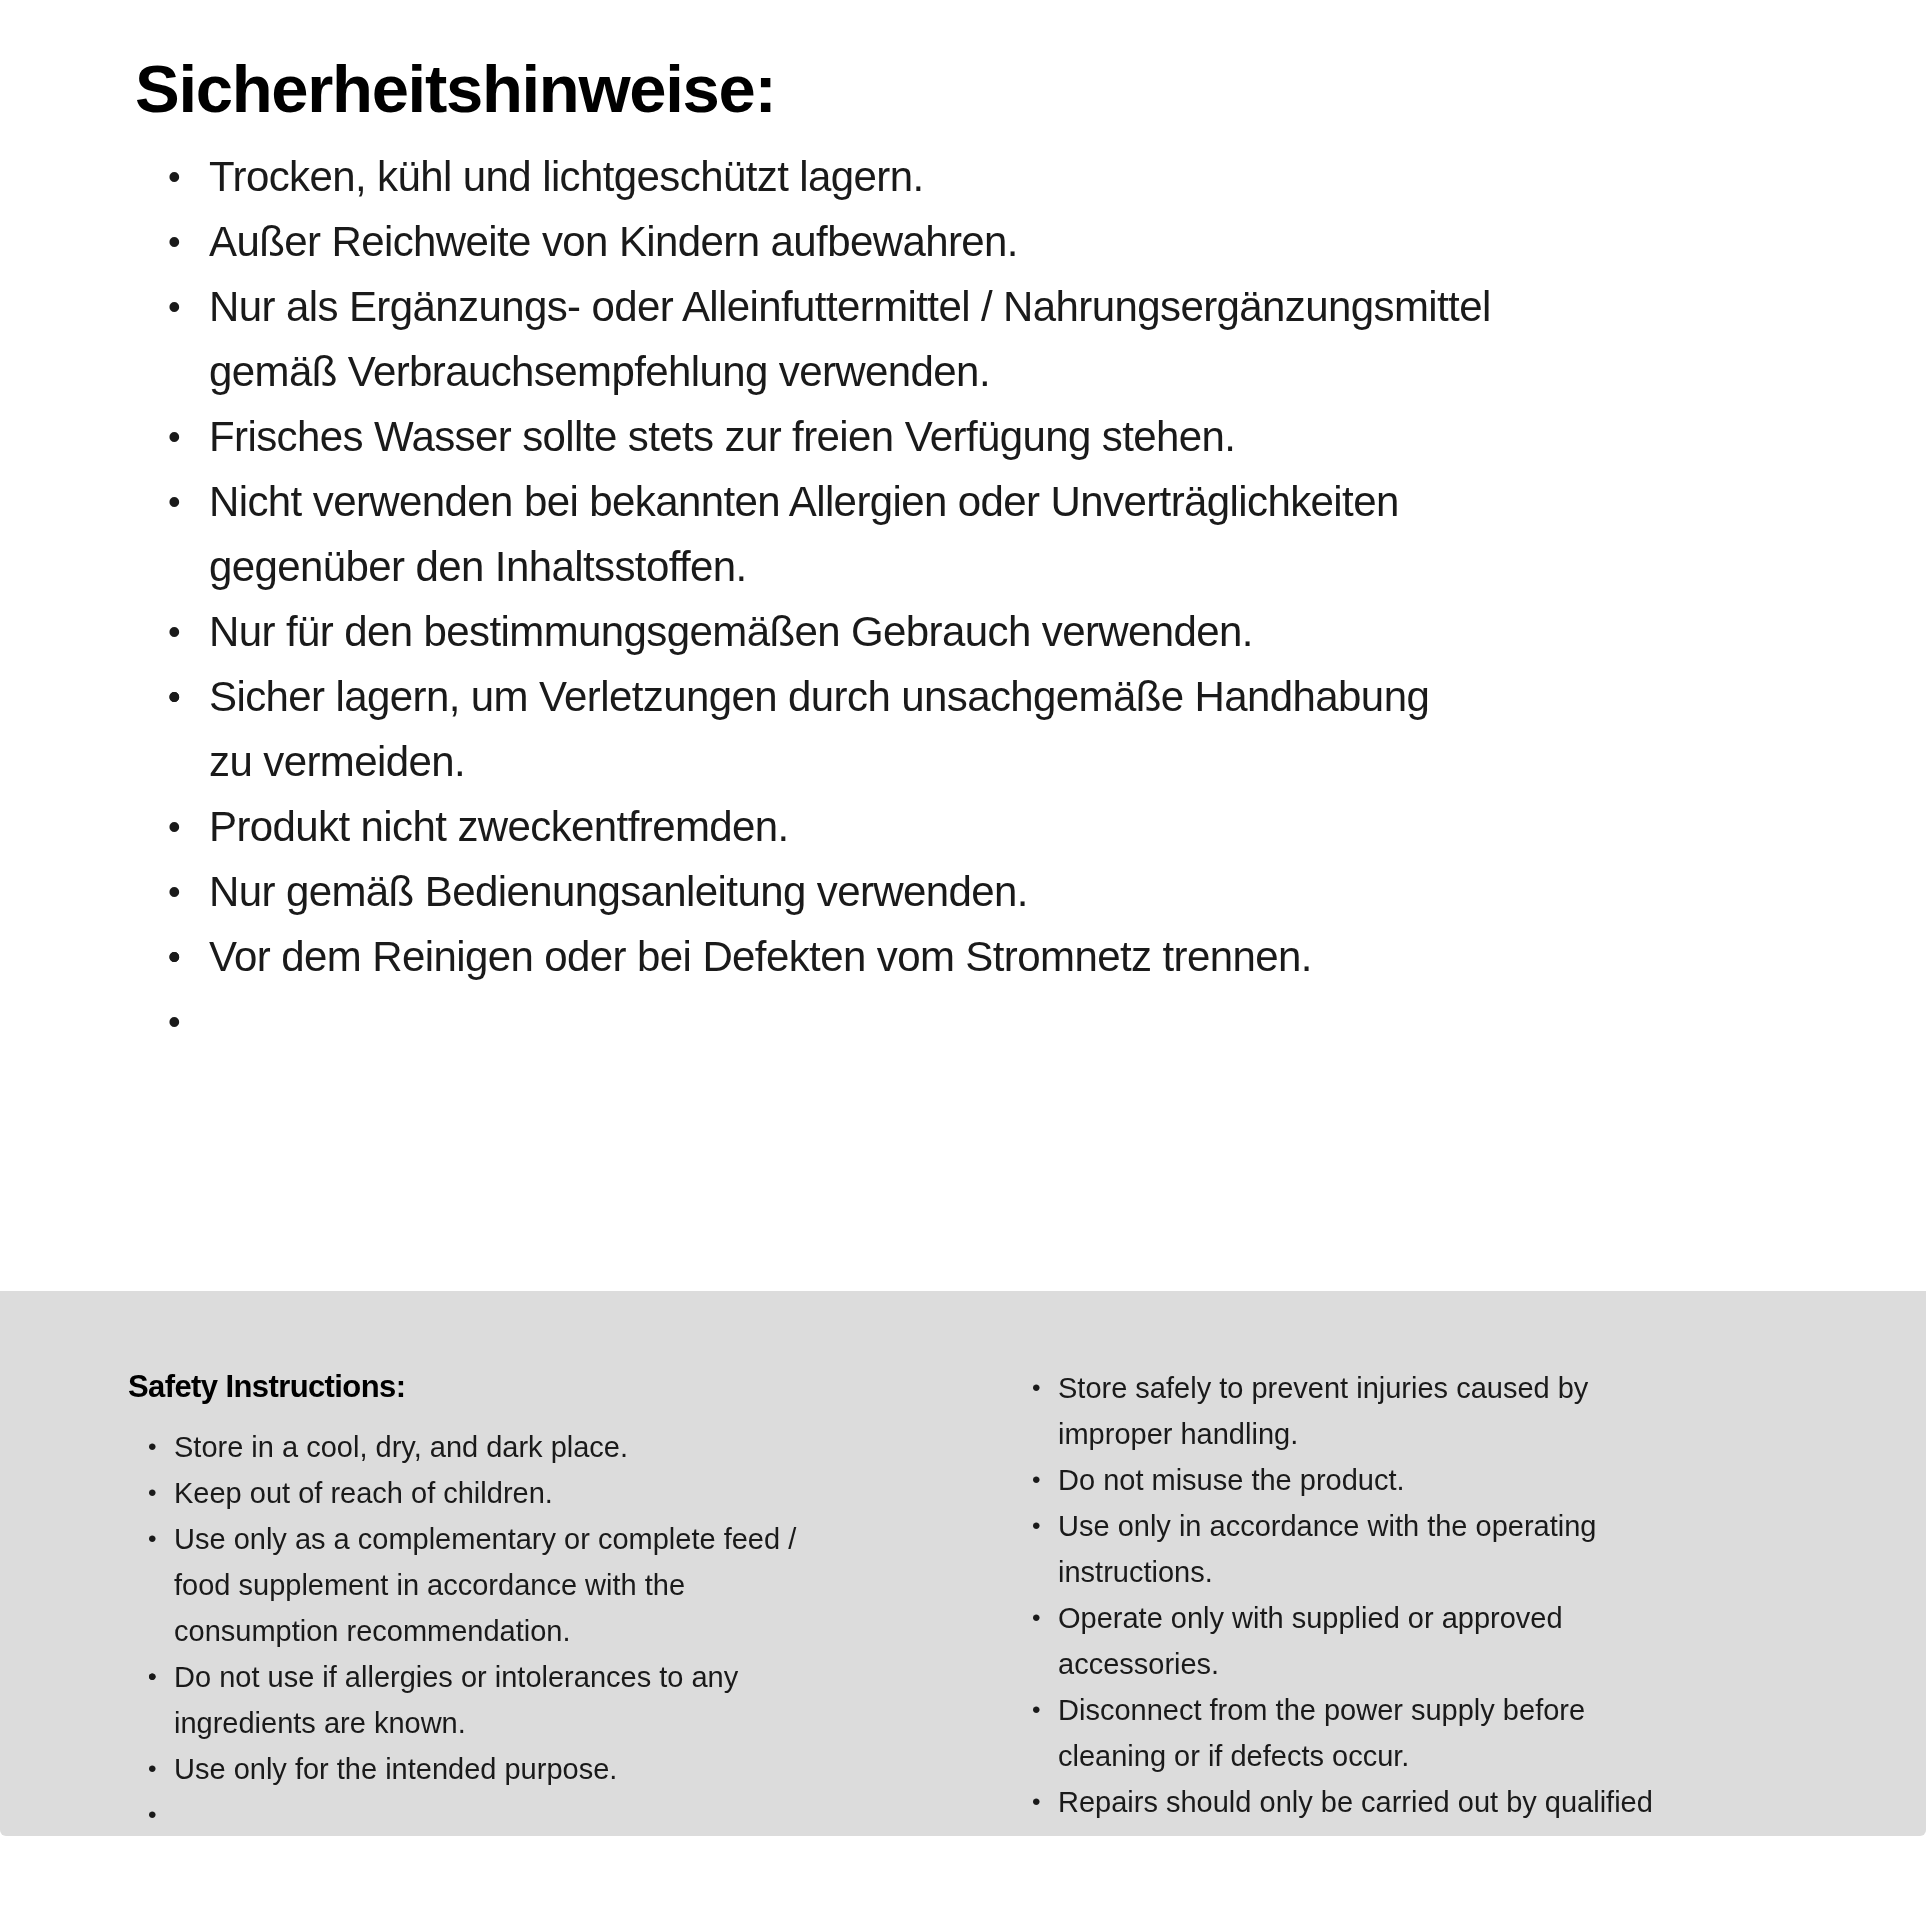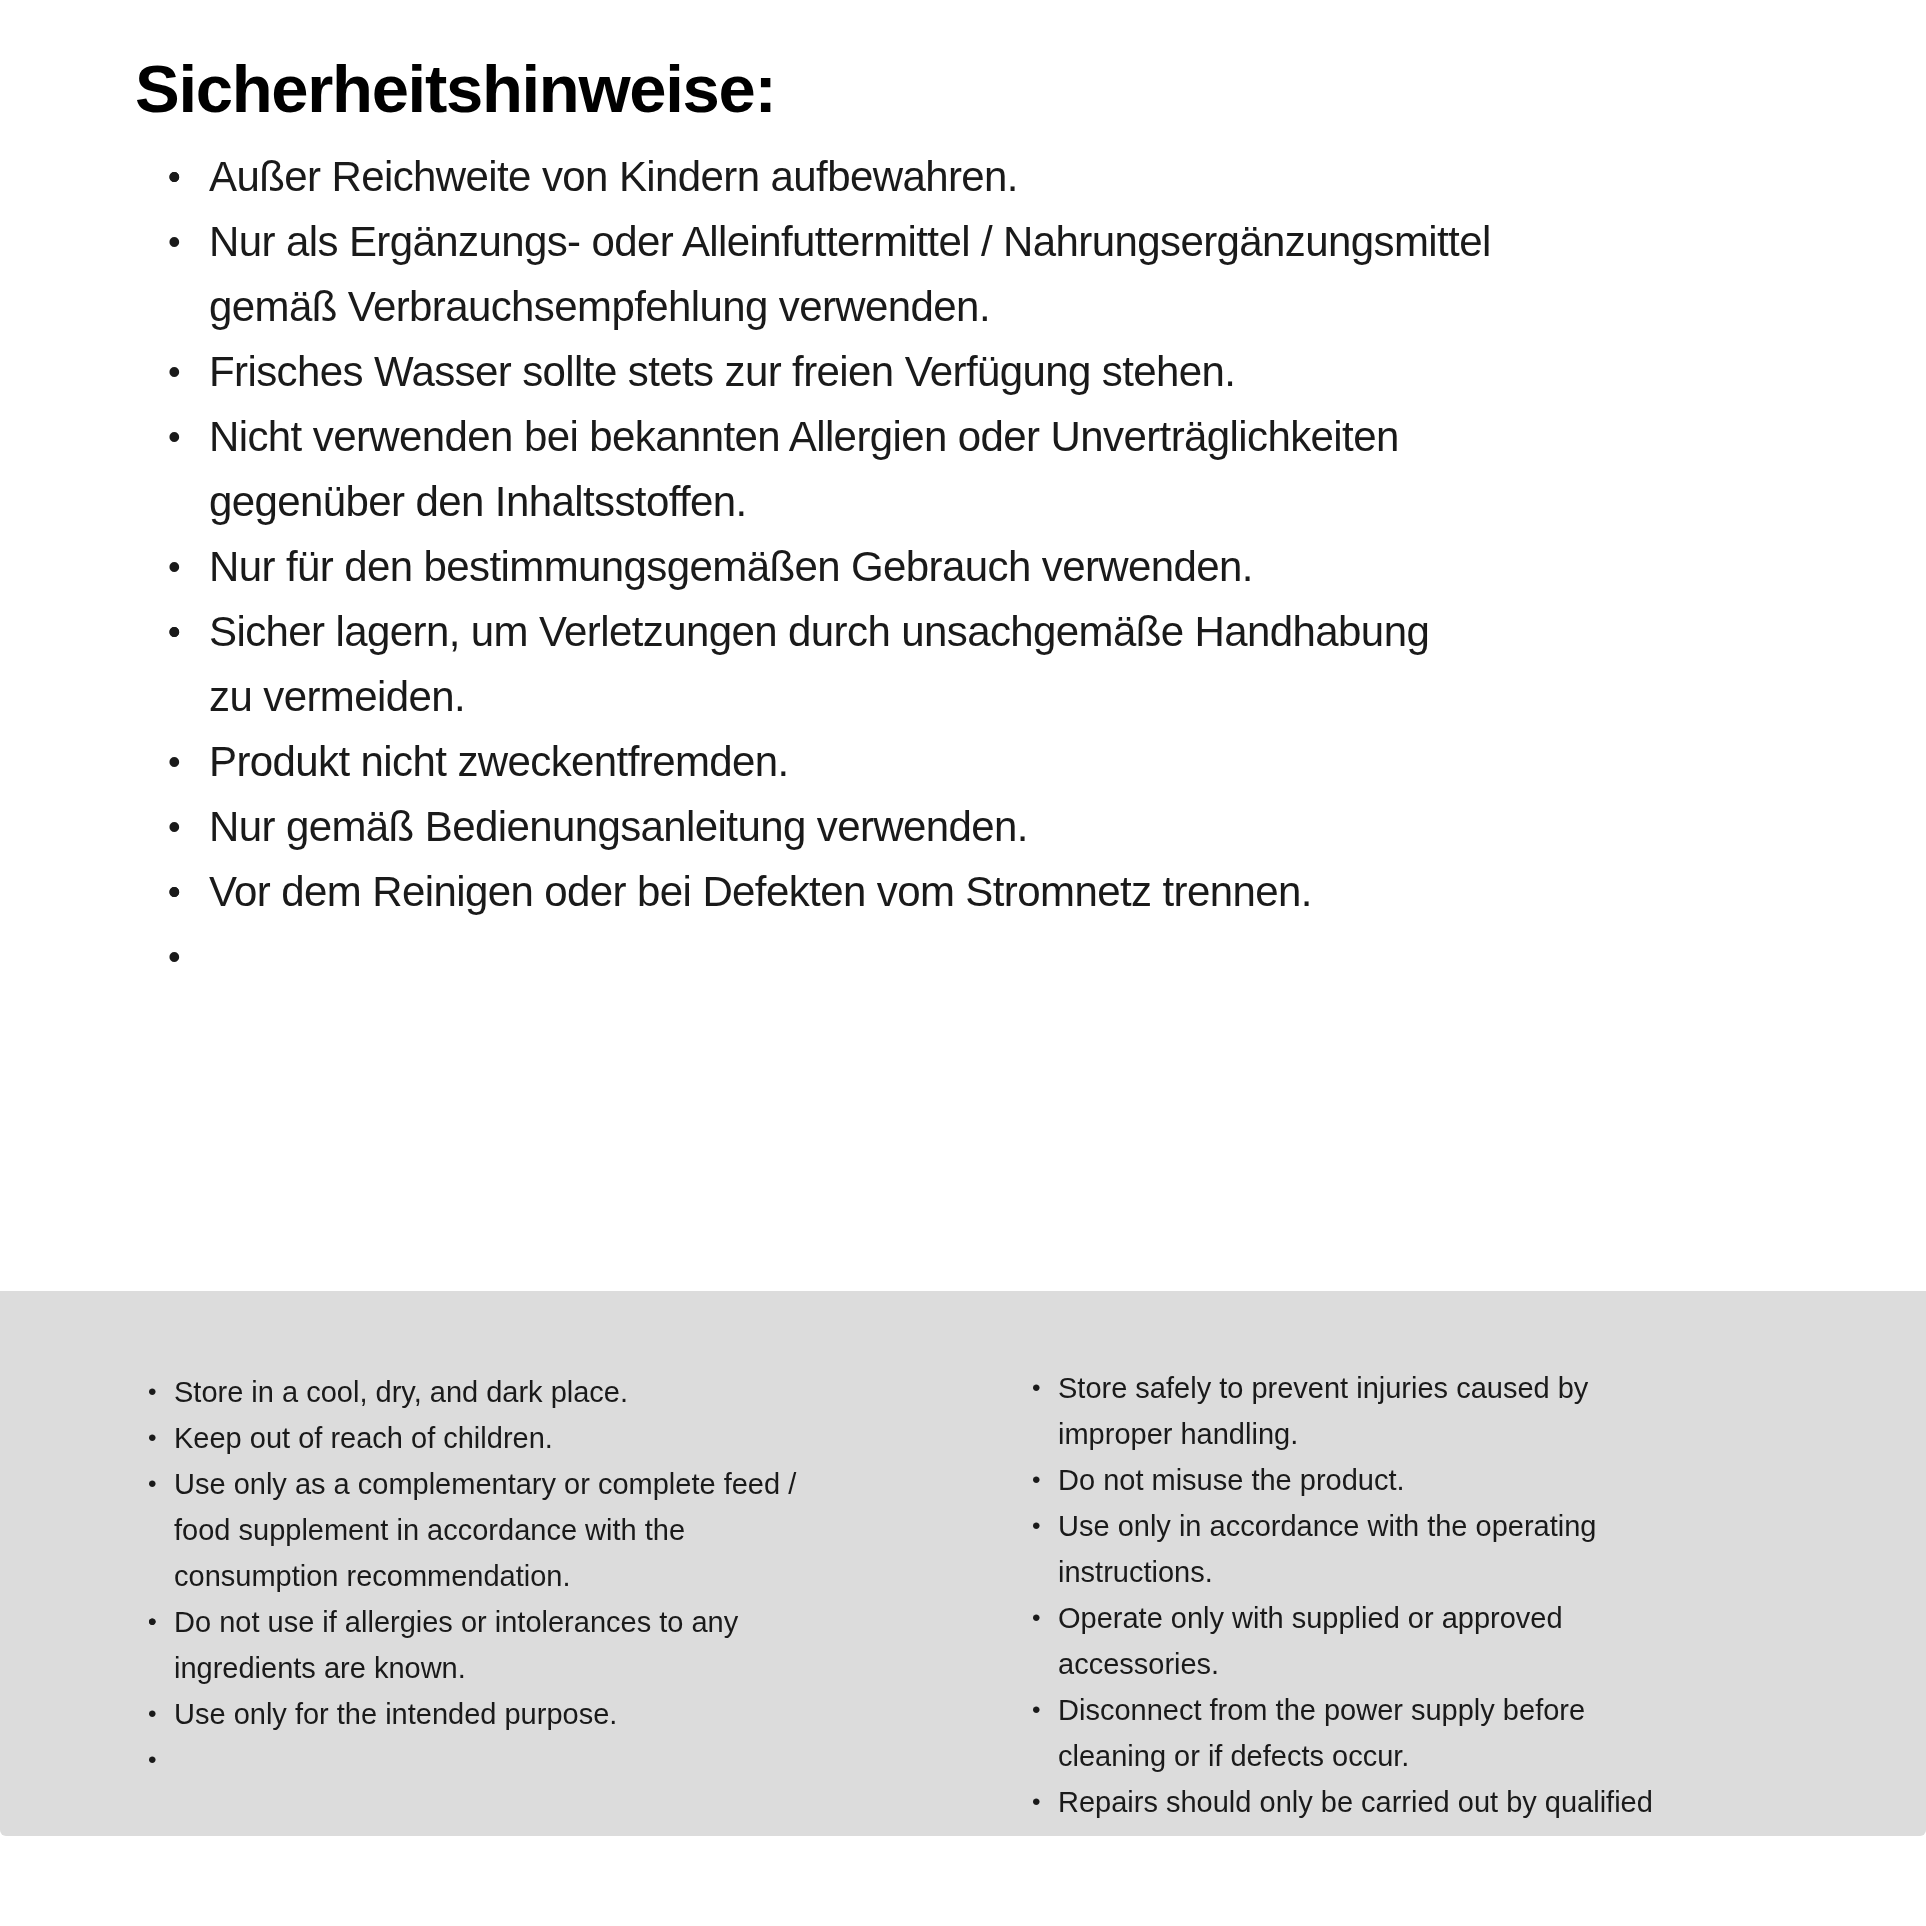--- a/index.html
+++ b/index.html
@@ -94,41 +94,42 @@
   }
 </style>
 </head>
 <body>
 
 <div class="page">
 
   <h1 class="de-title">Sicherheitshinweise:</h1>
 
   <ul class="bullet-list de-list">
-      <li><span class="bullet">•</span></li>
+      <li><span class="bullet">•</span><span class="txt">Trocken, kühl und lichtgeschützt lagern.</span></li>
       <li><span class="bullet">•</span><span class="txt">Außer Reichweite von Kindern aufbewahren.</span></li>
       <li><span class="bullet">•</span><span class="txt">Nur als Ergänzungs- oder Alleinfuttermittel / Nahrungsergänzungsmittel
 gemäß Verbrauchsempfehlung verwenden.</span></li>
       <li><span class="bullet">•</span><span class="txt">Frisches Wasser sollte stets zur freien Verfügung stehen.</span></li>
       <li><span class="bullet">•</span><span class="txt">Nicht verwenden bei bekannten Allergien oder Unverträglichkeiten
 gegenüber den Inhaltsstoffen.</span></li>
       <li><span class="bullet">•</span><span class="txt">Nur für den bestimmungsgemäßen Gebrauch verwenden.</span></li>
       <li><span class="bullet">•</span></li>
       <li><span class="bullet">•</span><span class="txt">Sicher lagern, um Verletzungen durch unsachgemäße Handhabung
 zu vermeiden.</span></li>
       <li><span class="bullet">•</span><span class="txt">Produkt nicht zweckentfremden.</span></li>
       <li><span class="bullet">•</span><span class="txt">Nur gemäß Bedienungsanleitung verwenden.</span></li>
       <li><span class="bullet">•</span></li>
       <li><span class="bullet">•</span><span class="txt">Vor dem Reinigen oder bei Defekten vom Stromnetz trennen.</span></li>
       <li><span class="bullet">•</span></li>
     </ul>
 
   <div class="en-section">
 
     <div class="en-col-left">
+      <h2 class="en-title">Safety Instructions:</h2>
       <ul class="bullet-list en-list">
           <li><span class="bullet">•</span><span class="txt">Store in a cool, dry, and dark place.</span></li>
           <li><span class="bullet">•</span><span class="txt">Keep out of reach of children.</span></li>
           <li><span class="bullet">•</span><span class="txt">Use only as a complementary or complete feed /
 food supplement in accordance with the
 consumption recommendation.</span></li>
           <li><span class="bullet">•</span></li>
           <li><span class="bullet">•</span><span class="txt">Do not use if allergies or intolerances to any
 ingredients are known.</span></li>
           <li><span class="bullet">•</span><span class="txt">Use only for the intended purpose.</span></li>

